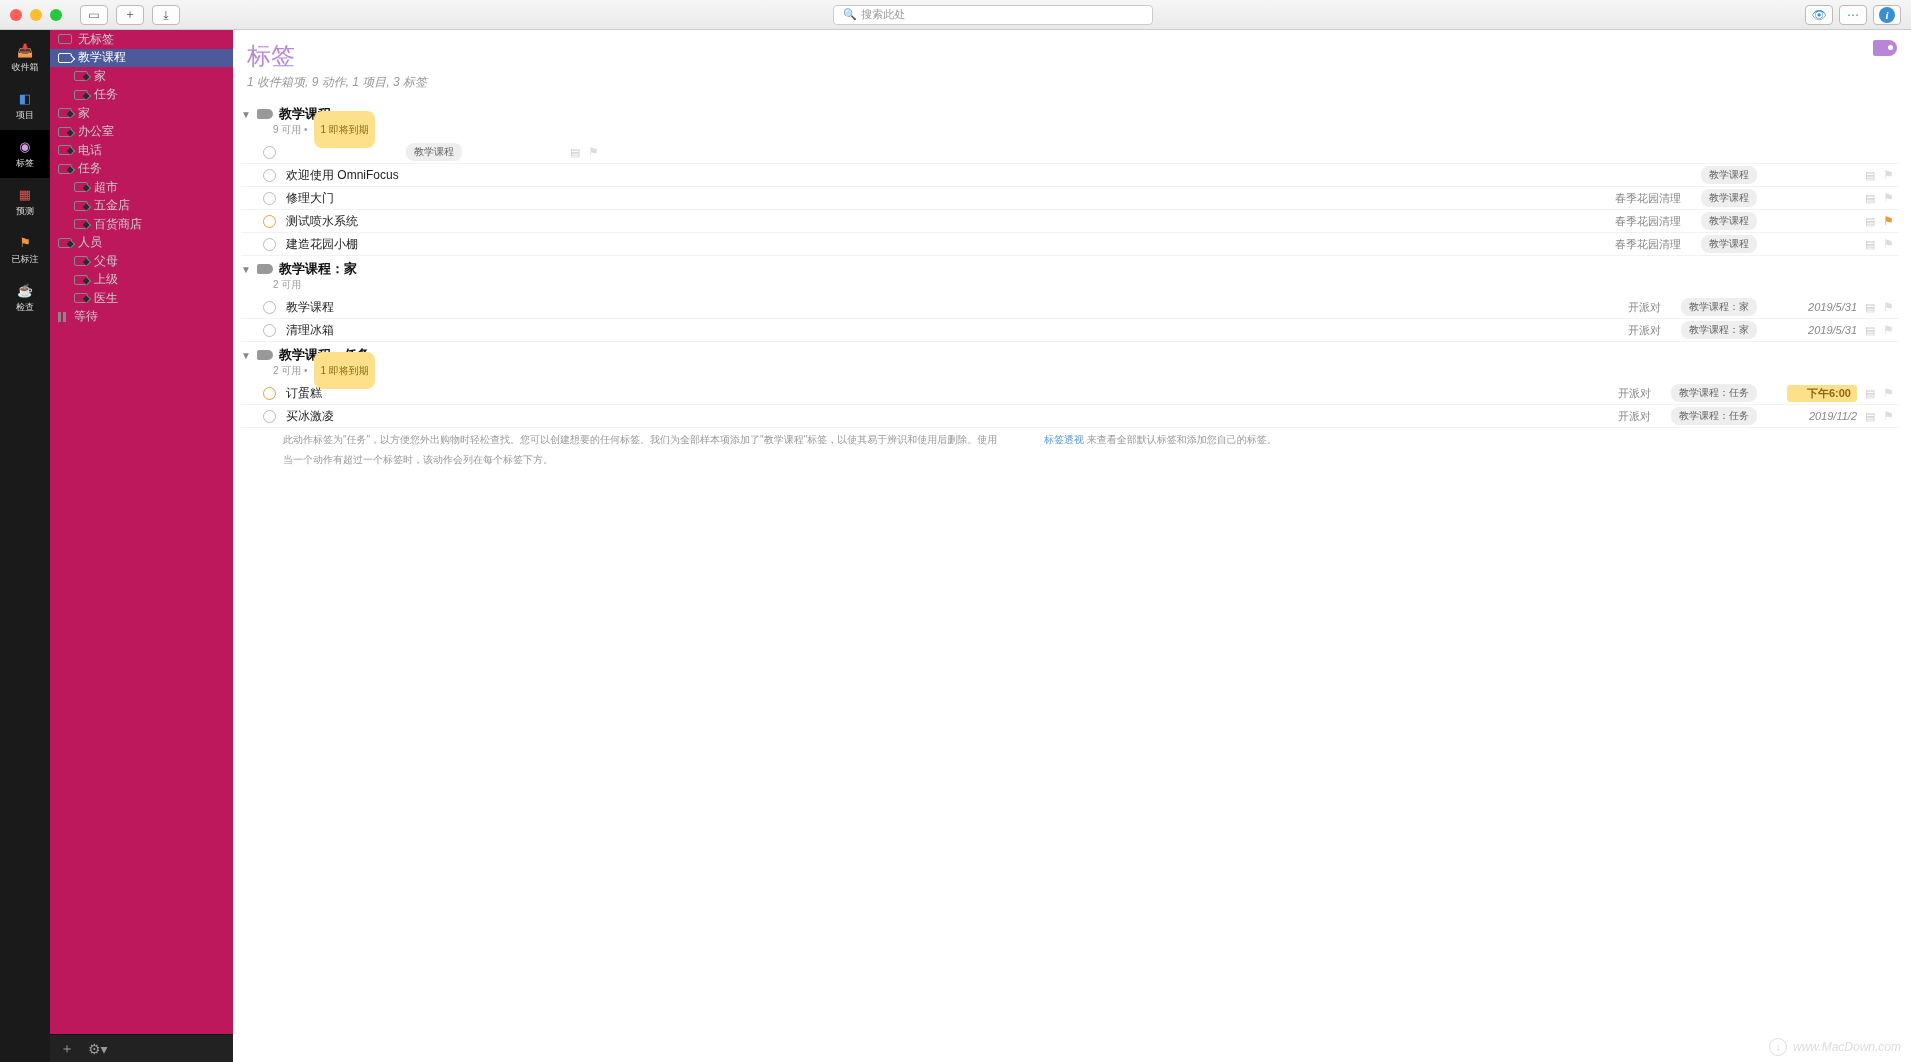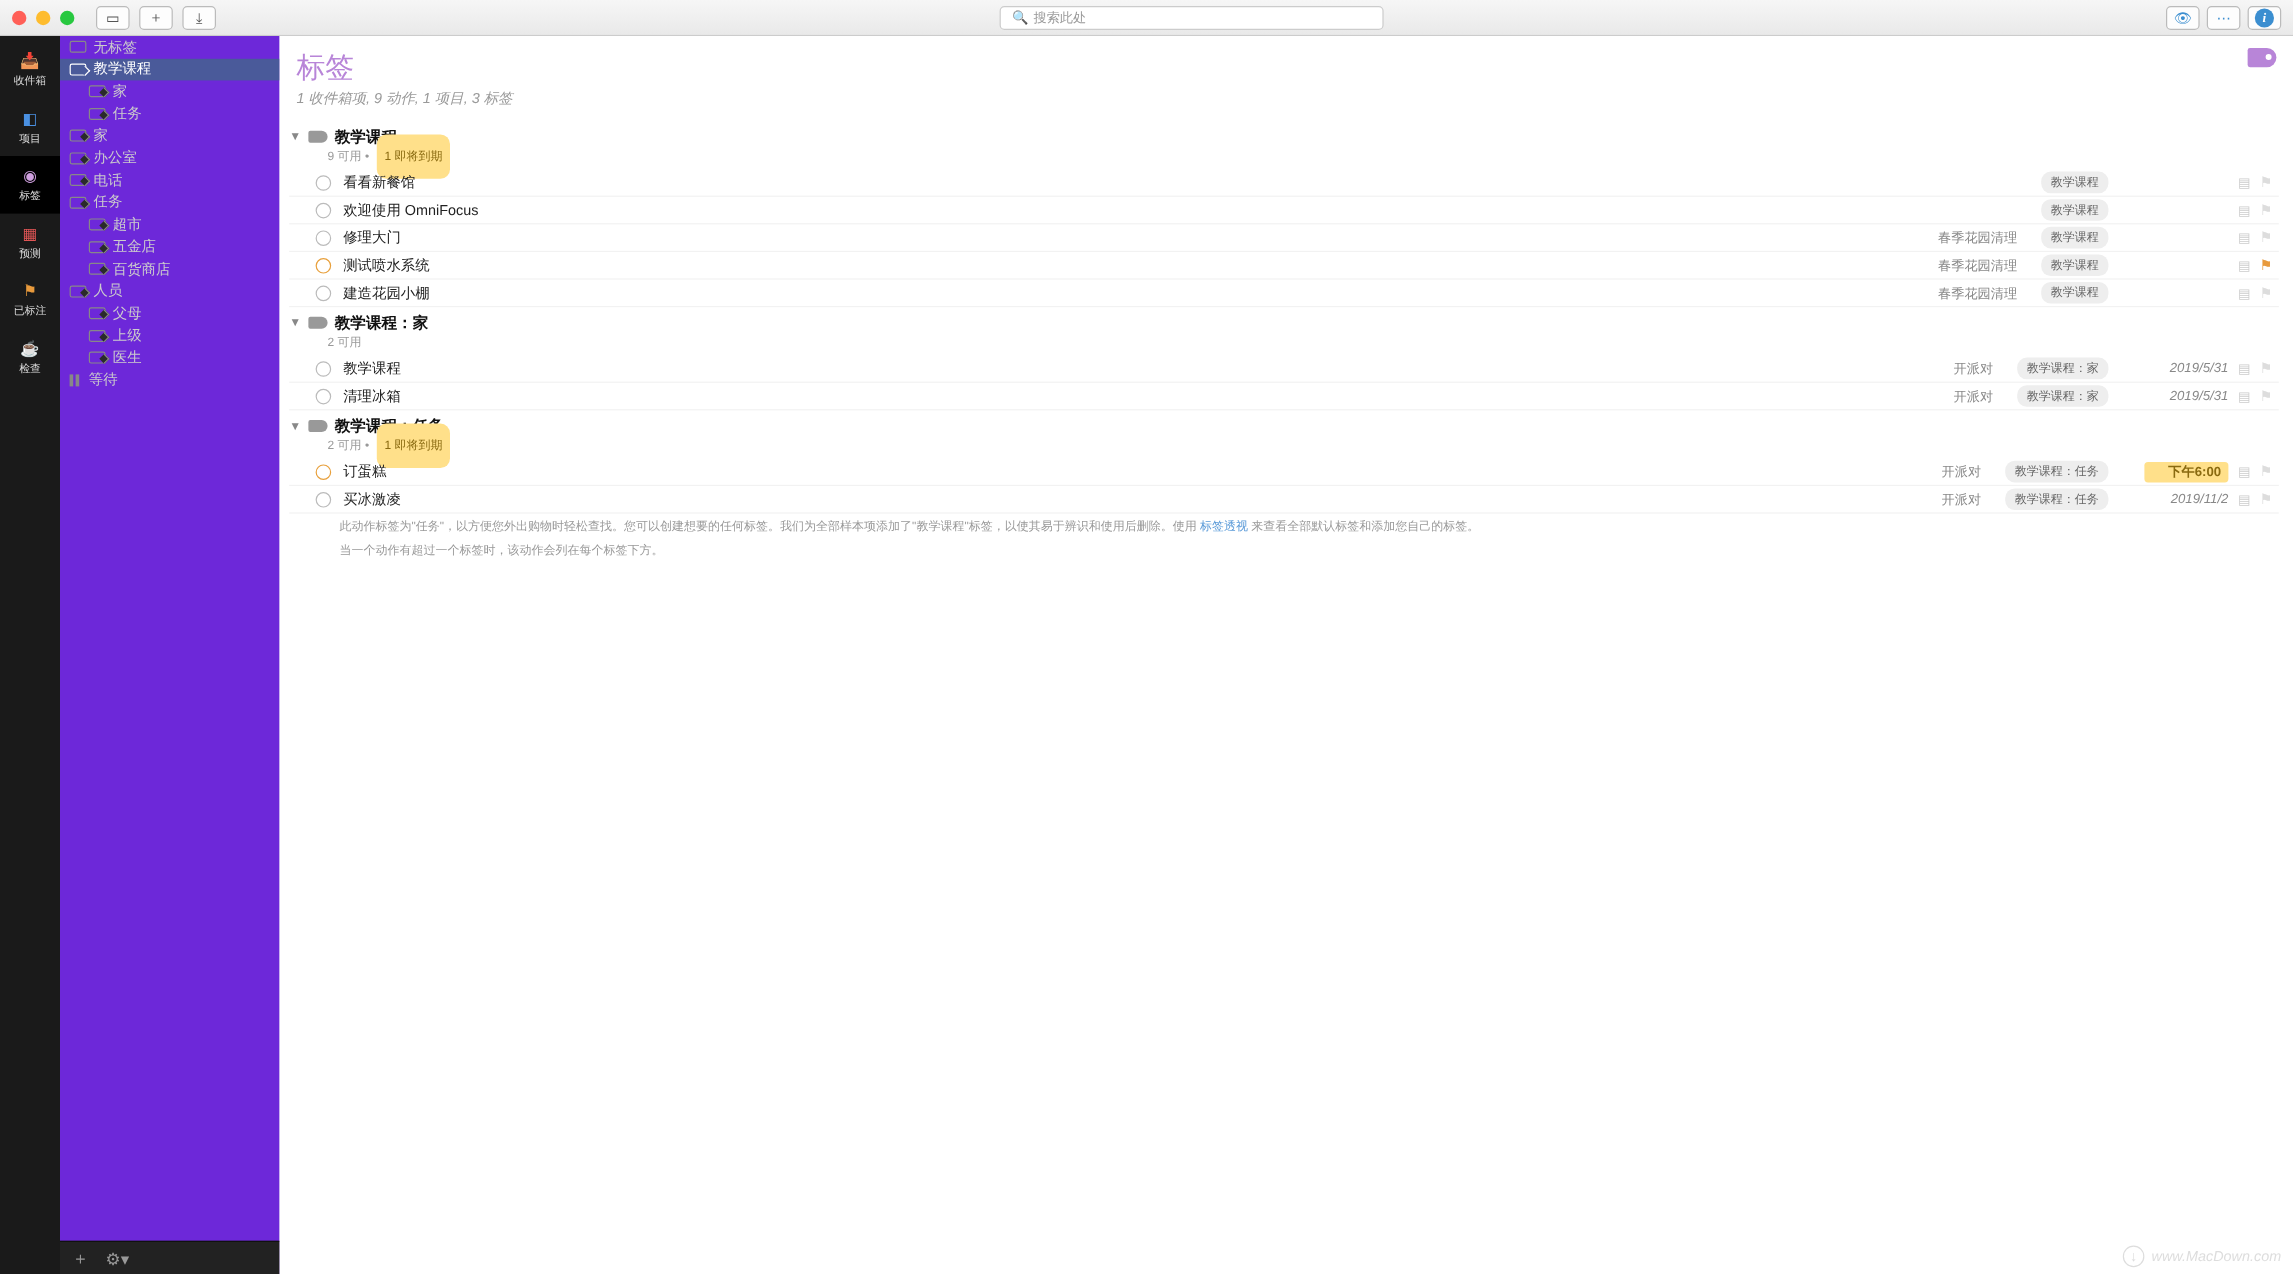--- a/index.html
+++ b/index.html
@@ -23,21 +23,21 @@
 .nav-item.active { background:#000; }
 .nav-icon { width:20px; height:16px; display:flex; align-items:center; justify-content:center; }
 .nav-label { font-size:9px; color:#ddd; }
 .ni-inbox { color:#7b7fd1; }
 .ni-proj { color:#4a90e2; }
 .ni-tags { color:#d0a0e0; }
 .ni-fore { color:#e05555; }
 .ni-flag { color:#e89a3c; }
 .ni-rev { color:#7dd3ff; }
 
-.sidebar { width:183px; background:#6d28d9; color:#ccc; position:relative; }
+.sidebar { width:183px; background:#be185d; color:#ccc; position:relative; }
 .sb-item { height:18.5px; display:flex; align-items:center; padding-left:8px; cursor:pointer; font-size:12px; gap:6px; }
 .sb-item.child { padding-left:24px; }
 .sb-item.sel { background:#4a5a9a; color:#fff; }
 .tag-icon { width:14px; height:10px; border:1px solid #888; border-radius:2px; position:relative; flex-shrink:0; }
 .tag-icon::after { content:''; position:absolute; right:-3px; top:2px; width:5px; height:5px; border:1px solid #888; border-left:none; border-bottom:none; transform:rotate(45deg); background:#2a2a2a; }
 .sb-item.sel .tag-icon { border-color:#fff; } .sb-item.sel .tag-icon::after { border-color:#fff; background:#4a5a9a;}
 .notag-icon { width:14px; height:10px; border:1px solid #888; border-radius:2px; position:relative; flex-shrink:0; }
 .pause-icon { width:10px; display:flex; gap:2px; } .pause-icon i { width:3px; height:10px; background:#888; }
 .sb-footer { position:absolute; bottom:0; left:0; right:0; height:28px; background:#222; display:flex; align-items:center; padding:0 10px; gap:14px; color:#999; border-top:1px solid #111;}
 .sb-footer span { cursor:pointer; font-size:14px; }
@@ -62,21 +62,21 @@
 .task .title { flex:1; font-size:12px; color:#222; }
 .task .proj { font-size:11px; color:#888; min-width:120px; text-align:right; padding-right:20px; }
 .task .tag-pill { font-size:10px; background:#eee; color:#666; border-radius:8px; padding:2px 8px; margin-right:30px; }
 .task .date { font-size:11px; color:#888; font-style:italic; min-width:70px; text-align:right; }
 .task .date.due { background:#ffe08a; color:#8a6a10; border-radius:3px; padding:1px 6px; font-weight:bold; font-style:normal; }
 .task .note-i { width:12px; height:12px; color:#ccc; margin-left:8px; font-size:11px; }
 .task .flag-i { width:12px; height:14px; margin-left:6px; color:#ddd; font-size:12px; }
 .task .flag-i.on { color:#e89a3c; }
 
 .note-text { font-size:10px; color:#999; margin:4px 0 4px 42px; line-height:1.6; }
-.note-text a { color:#5a9ad8; text-decoration:none; }
+.note-text a { color:#5a9ad8; text-decoration:none;margin-left:44px; }
 
 .watermark { position:absolute; bottom:6px; right:10px; display:flex; align-items:center; gap:6px; color:#ddd; font-size:12px; font-style:italic; }
 .wm-circ { width:18px; height:18px; border:1px solid #ddd; border-radius:50%; display:flex; align-items:center; justify-content:center; font-size:12px; }
 </style>
 </head>
 <body>
 
 <div class="toolbar">
   <div class="traffic">
     <div class="dot dot-r"></div>
@@ -213,21 +213,20 @@
     </div>
     <div id="groups">
         <div class="group-hdr">
           <span class="disc">▼</span>
           <span class="gtag"></span>
           <span class="gtitle">教学课程</span>
         </div>
         <div class="gsub"><span class="av">9 可用</span> • <span class="due">1 即将到期</span></div>
         <div class="task">
           <span class="circ"></span>
-          <span class="title">看看新餐馆</span>
           <span class="proj"></span>
           <span class="tag-pill">教学课程</span>
           <span class="date"></span>
           <span class="note-i">▤</span>
           <span class="flag-i">⚑</span>
         </div>
         <div class="task">
           <span class="circ"></span>
           <span class="title">欢迎使用 OmniFocus</span>
           <span class="proj"></span>

